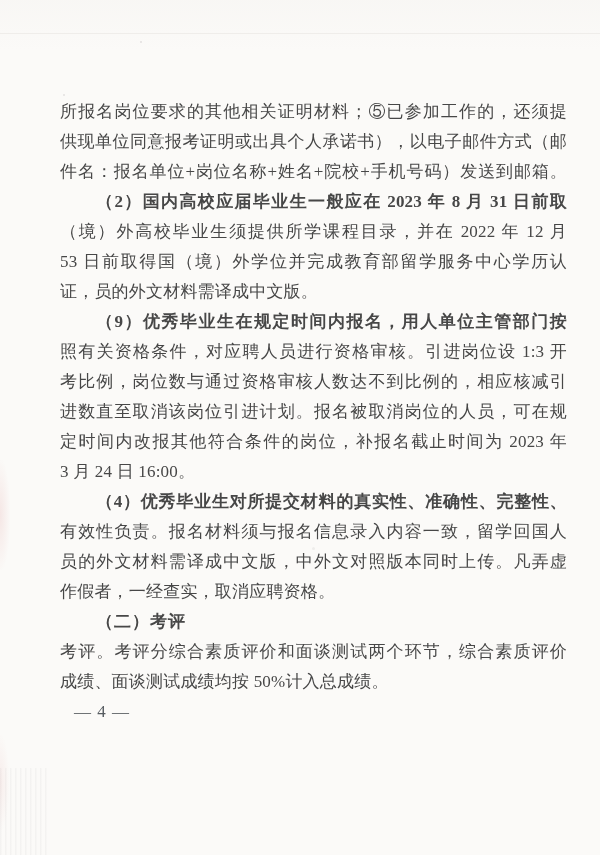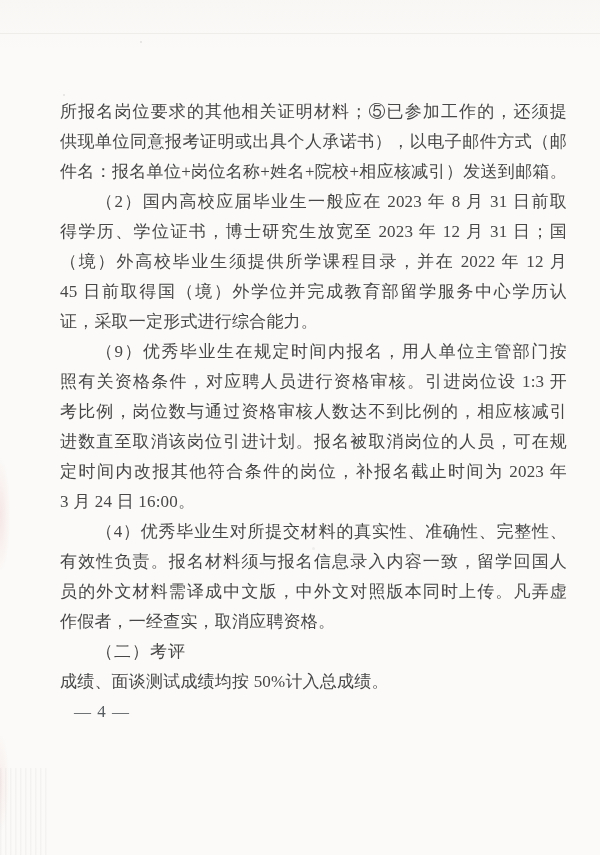--- a/index.html
+++ b/index.html
@@ -77,20 +77,21 @@
   }
   .line.fill {
     white-space: normal;
     text-align: justify;
     text-align-last: justify;
     -moz-text-align-last: justify;
   }
   .line.indent {
     padding-left: 36px;
     box-sizing: border-box;
+    font-weight: bold;
   }
   .line.heading {
     letter-spacing: 1px;
   }
   .page-num {
     height: 30px;
     line-height: 30px;
     padding-left: 14px;
     color: #565b60;
     font-size: 17px;
@@ -106,34 +107,34 @@
   <div class="artifact-pink-1"></div>
   <div class="artifact-pink-2"></div>
   <div class="speck s1"></div>
   <div class="speck s2"></div>
   <div class="speck s3"></div>
 
   <div class="doc">
     <div>
         <div class="line fill">所报名岗位要求的其他相关证明材料；⑤已参加工作的，还须提</div>
         <div class="line fill">供现单位同意报考证明或出具个人承诺书），以电子邮件方式（邮</div>
-        <div class="line fill">件名：报名单位+岗位名称+姓名+院校+相应核减引）发送到邮箱。</div>
+        <div class="line fill">件名：报名单位+岗位名称+姓名+院校+手机号码）发送到邮箱。</div>
         <div class="line indent fill">（2）国内高校应届毕业生一般应在 2023 年 8 月 31 日前取</div>
-        <div class="line fill">得学历、学位证书，博士研究生放宽至 2023 年 12 月 31 日；国</div>
         <div class="line fill">（境）外高校毕业生须提供所学课程目录，并在 2022 年 12 月</div>
-        <div class="line fill">45 日前取得国（境）外学位并完成教育部留学服务中心学历认</div>
-        <div class="line">证，采取一定形式进行综合能力。</div>
+        <div class="line fill">53 日前取得国（境）外学位并完成教育部留学服务中心学历认</div>
+        <div class="line">证，员的外文材料需译成中文版。</div>
         <div class="line indent fill">（9）优秀毕业生在规定时间内报名，用人单位主管部门按</div>
         <div class="line fill">照有关资格条件，对应聘人员进行资格审核。引进岗位设 1:3 开</div>
         <div class="line fill">考比例，岗位数与通过资格审核人数达不到比例的，相应核减引</div>
         <div class="line fill">进数直至取消该岗位引进计划。报名被取消岗位的人员，可在规</div>
         <div class="line fill">定时间内改报其他符合条件的岗位，补报名截止时间为 2023 年</div>
         <div class="line">3 月 24 日 16:00。</div>
         <div class="line indent fill">（4）优秀毕业生对所提交材料的真实性、准确性、完整性、</div>
         <div class="line fill">有效性负责。报名材料须与报名信息录入内容一致，留学回国人</div>
         <div class="line fill">员的外文材料需译成中文版，中外文对照版本同时上传。凡弄虚</div>
         <div class="line">作假者，一经查实，取消应聘资格。</div>
         <div class="line indent heading">（二）考评</div>
+        <div class="line fill">考评。考评分综合素质评价和面谈测试两个环节，综合素质评价</div>
         <div class="line">成绩、面谈测试成绩均按 50%计入总成绩。</div>
       </div>
     <div class="page-num">— 4 —</div>
   </div>
 </div>
 
 </body></html>

